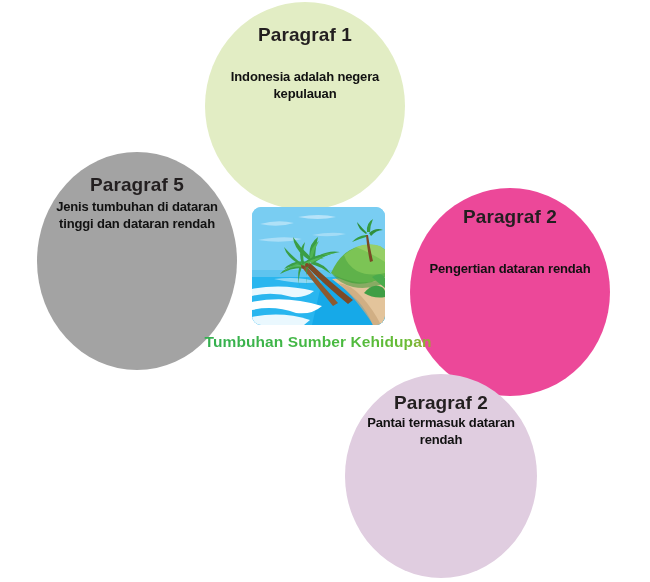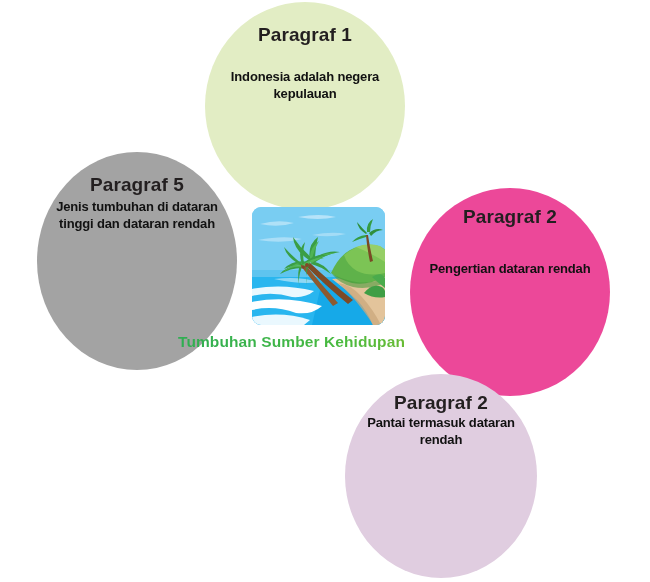--- a/index.html
+++ b/index.html
@@ -100,20 +100,21 @@
     border-radius: 9px;
     overflow: hidden;
     background: #7fd2f5;
   }
   #center-illustration svg { display: block; width: 133px; height: 118px; }
 
   #center-caption {
     position: absolute;
     left: 178px; top: 333px;
     width: 280px;
+    text-align: center;
     font-size: 15.5px;
     font-weight: bold;
     letter-spacing: .1px;
     background: linear-gradient(90deg,#2fae52 0%,#3cb44a 30%,#49ba3f 58%,#6bbc35 82%,#d98c36 100%);
     -webkit-background-clip: text;
     background-clip: text;
     color: transparent;
     -webkit-text-fill-color: transparent;
     white-space: nowrap;
   }

